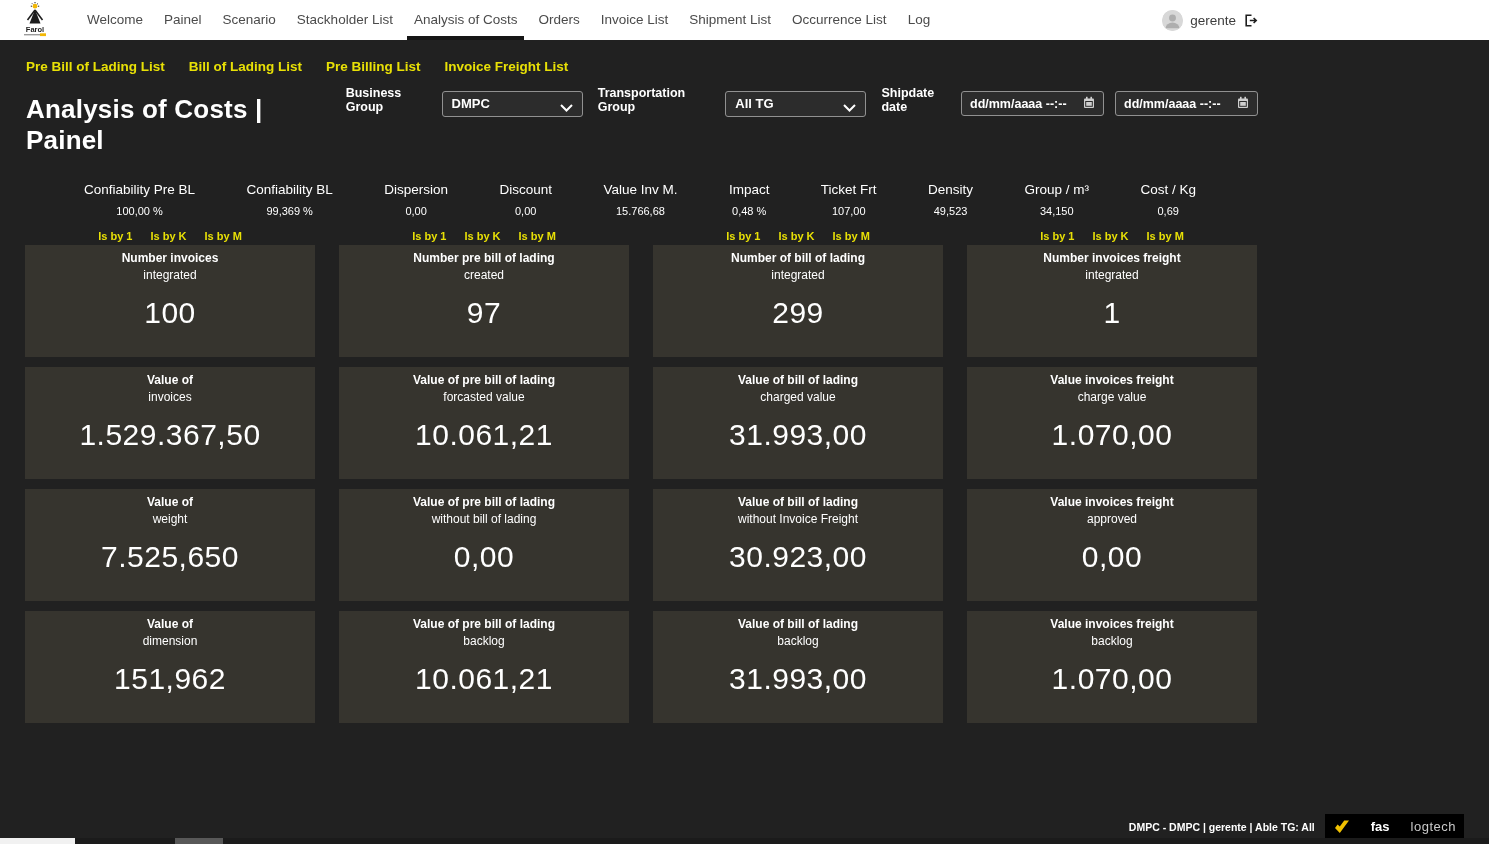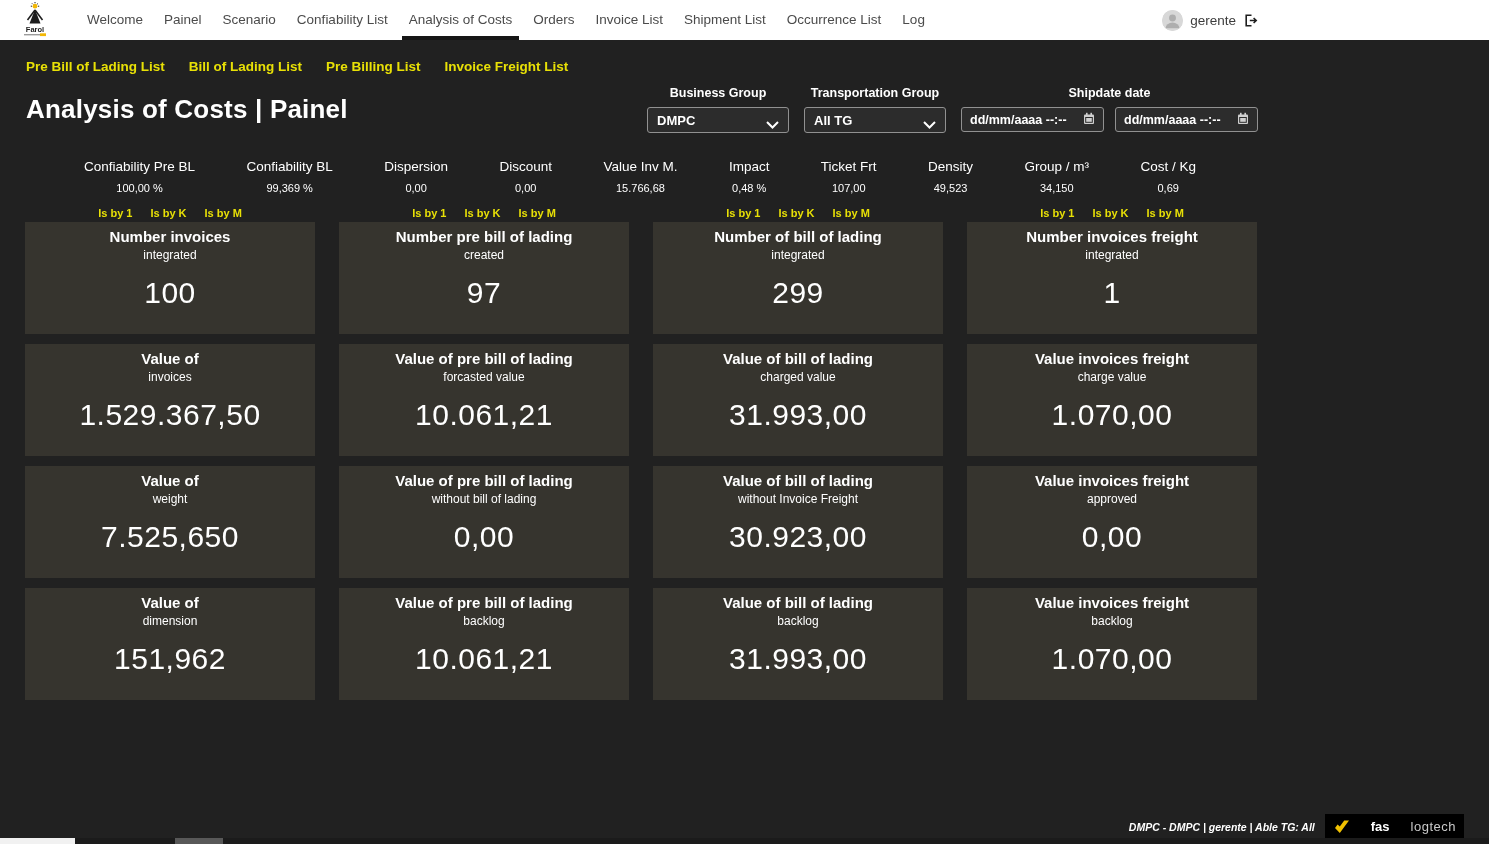--- a/index.html
+++ b/index.html
@@ -41,21 +41,21 @@
 
   .subnav { display:flex; gap:24px; padding-top:19px; }
   .subnav-link {
     color:#e8e006; font-size:13.5px; font-weight:bold; cursor:pointer; white-space:nowrap;
   }
 
   .header-row { display:flex; justify-content:space-between; align-items:flex-start; margin-top:12px; }
   .page-title { color:#ffffff; font-size:26px; font-weight:bold; margin-top:8px; letter-spacing:.2px; }
 
   .filters { display:flex; gap:15px; }
-  .filter-group { display:flex; flex-direction:column; align-items:center; }
+  .filter-group { display:flex; flex-direction:row; align-items:center;justify-content:flex-end; }
   .filter-label { color:#fff; font-size:12.5px; font-weight:bold; margin-bottom:7px; }
   .select-box {
     width:142px; height:26px; background:#2c2c2c; border:1px solid #919191; border-radius:3px;
     color:#fff; font-size:13px; font-weight:bold;
     display:flex; align-items:center; justify-content:space-between;
     padding:0 9px; cursor:pointer;
   }
   .select-box .chev { margin-top:8px; }
   .date-pair { display:flex; gap:11px; }
   .date-input {
@@ -79,30 +79,30 @@
     display:grid; grid-template-columns:repeat(4, 290px); column-gap:24px;
   }
   .scale-row { margin-top:13px; margin-left:-1px; }
   .scale-group { display:flex; justify-content:center; gap:18px; }
   .scale-link { color:#e8e006; font-size:11px; font-weight:bold; cursor:pointer; }
 
   .cards-grid { row-gap:10px; margin-top:3px; margin-left:-1px; }
   .card {
     background:#36342e; height:112px; text-align:center; padding-top:6px;
   }
-  .card-cat { color:#fff; font-size:15px; font-weight:bold; }
+  .card-cat { color:#fff; font-size:12px; font-weight:bold; }
   .card-title { color:#fff; font-size:12px; margin-top:3px; }
   .card-value { color:#fff; font-size:30px; margin-top:14px; letter-spacing:.5px; }
 
   
   .footer {
     position:absolute; right:25px; bottom:5px;
     display:flex; align-items:center; gap:10px;
   }
-  .footer-status { color:#fff; font-size:10.5px; font-weight:bold;font-style:italic; }
+  .footer-status { color:#fff; font-size:10.5px; font-weight:bold; }
   .brand { background:#000; height:25px; display:flex; align-items:center; padding:8px 8px; gap:21px; }
   .brand-bold { color:#fff; font-size:13px; font-weight:bold; }
   .brand-light { color:#c9c9c9; font-size:13px; letter-spacing:.5px; }
 
   
   .hscroll-track { position:absolute; left:0; right:0; bottom:0; height:6px; background:#1b1b1b; }
   .hscroll-thumb-white { position:absolute; left:0; bottom:0; width:75px; height:6px; background:#f1f1f1; }
   .hscroll-thumb-gray { position:absolute; left:175px; bottom:0; width:48px; height:6px; background:#585858; }
 </style>
 </head>
@@ -124,21 +124,21 @@
       <line x1="21" y1="8" x2="28.5" y2="18" stroke="#1d1d1d" stroke-width="1.6"></line>
       <text x="21" y="29.5" text-anchor="middle" font-size="7.5" font-weight="bold" fill="#1d1d1d" font-family="Liberation Sans, sans-serif">Farol</text>
       <rect x="10" y="32" width="16" height="1.4" fill="#9b9b9b"></rect>
       <rect x="26" y="31.3" width="6" height="2.8" fill="#f2b705"></rect>
     </svg>
   </div>
   <div class="nav-items">
     <div class="nav-item">Welcome</div>
     <div class="nav-item">Painel</div>
     <div class="nav-item">Scenario</div>
-    <div class="nav-item">Confiability List</div>
+    <div class="nav-item">Stackholder List</div>
     <div class="nav-item active">Analysis of Costs</div>
     <div class="nav-item">Orders</div>
     <div class="nav-item">Invoice List</div>
     <div class="nav-item">Shipment List</div>
     <div class="nav-item">Occurrence List</div>
     <div class="nav-item">Log</div>
   </div>
   <div class="user-block">
     <div class="avatar">
       <svg width="21" height="21" viewBox="0 0 14 14">

